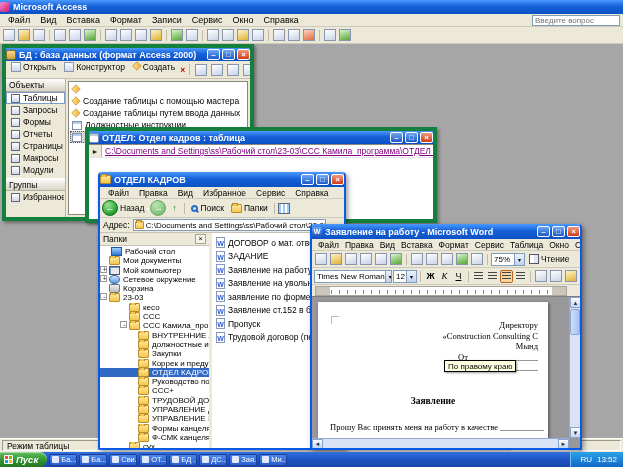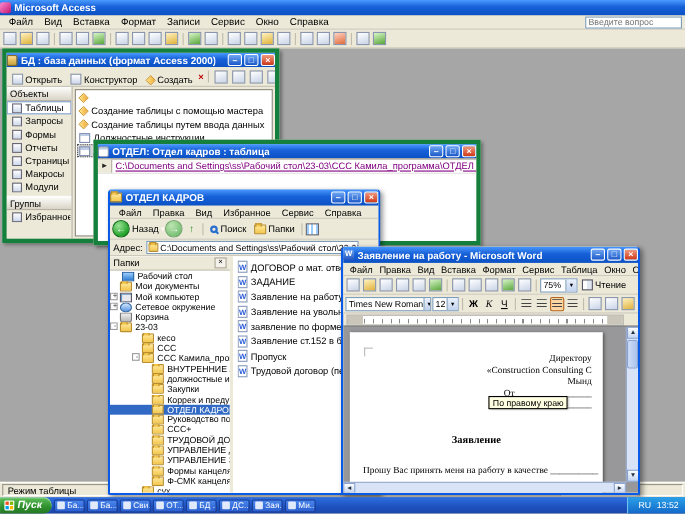--- a/index.html
+++ b/index.html
@@ -34,21 +34,21 @@
 .sep{width:1px;height:11px;background:#c0bcac;margin:0 2px;flex:none}
 
 .statusbar{position:absolute;left:0;top:438px;width:623px;height:14px;background:#ece9d8;border-top:1px solid #fff;display:flex;align-items:center;gap:2px;padding:0 2px;font-size:8.5px}
 .sseg{border:1px solid;border-color:#9a968a #fff #fff #9a968a;height:11px;display:flex;align-items:center;padding:0 4px;white-space:nowrap}
 
 .cwin{position:absolute;background:#ece9d8;border:4px solid #15803d;box-shadow:2px 2px 3px rgba(0,0,0,.35);display:flex;flex-direction:column;overflow:hidden}
 .xwin{position:absolute;background:#ece9d8;border:2px solid #0a5ae8;border-top:none;border-radius:4px 4px 2px 2px;box-shadow:2px 2px 5px rgba(0,0,0,.4);display:flex;flex-direction:column;overflow:hidden}
 .xwin .tbar{height:15px;border-radius:3px 3px 0 0}
 
 .dtb{display:flex;align-items:center;height:18px;background:#ece9d8;border-bottom:1px solid #c6c2b6;padding:0 2px;gap:2px;font-size:8.5px;flex:none}
-.dbtn{display:flex;align-items:flex-end;gap:2px;padding:0 3px;height:15px;white-space:nowrap}
+.dbtn{display:flex;align-items:flex-start;gap:2px;padding:0 3px;height:15px;white-space:nowrap}
 .bico{width:10px;height:10px;border:1px solid #8a96ad;background:linear-gradient(#fff,#ccd6ea);flex:none}
 .delico{width:12px;text-align:center;color:#b00;font-weight:bold}
 .delico::before{content:"×"}
 .dbody{display:flex;flex:1;min-height:0}
 .objcol{width:60px;border-right:1px solid #b5b1a5;display:flex;flex-direction:column;overflow:hidden}
 .ohdr,.grpband{height:13px;display:flex;align-items:center;padding-left:3px;background:linear-gradient(#fdfdfb,#d9d4c6);border-bottom:1px solid #b5b1a5;font-size:8.5px;flex:none}
 .grpband{border-top:1px solid #fff;margin-top:2px}
 .obj{height:12px;display:flex;align-items:center;gap:3px;padding-left:4px;font-size:8.5px;border:1px solid transparent;white-space:nowrap;overflow:hidden;flex:none}
 .obj.sel{background:#fff;border-color:#7d9ac6}
 .oic{width:9px;height:9px;flex:none;border:1px solid #667;background:linear-gradient(#fff,#cdd8ec)}

